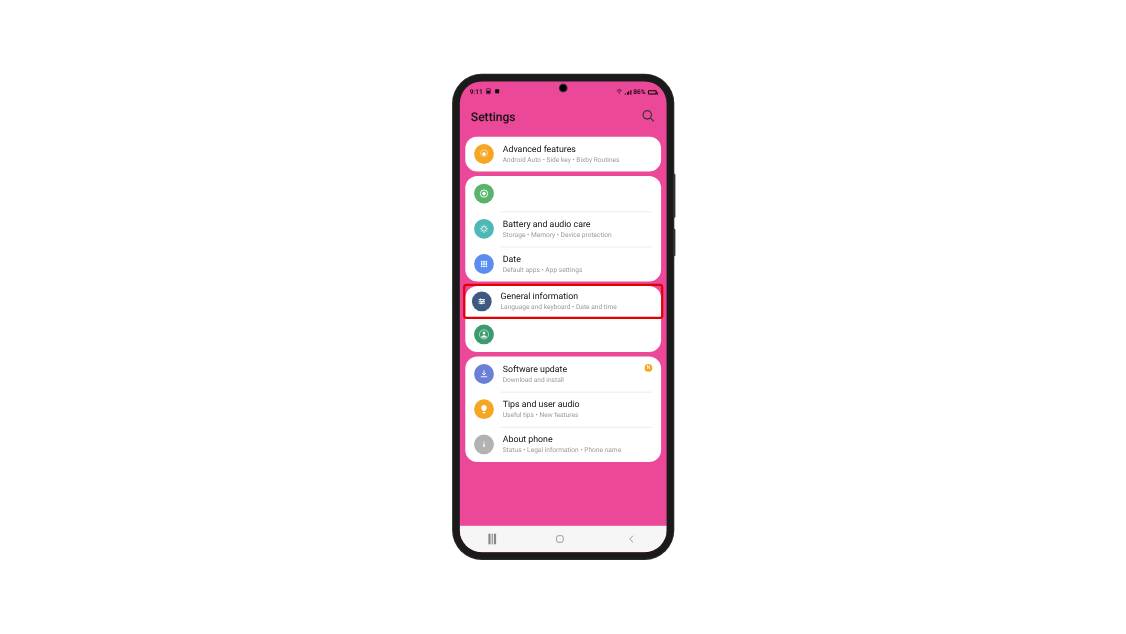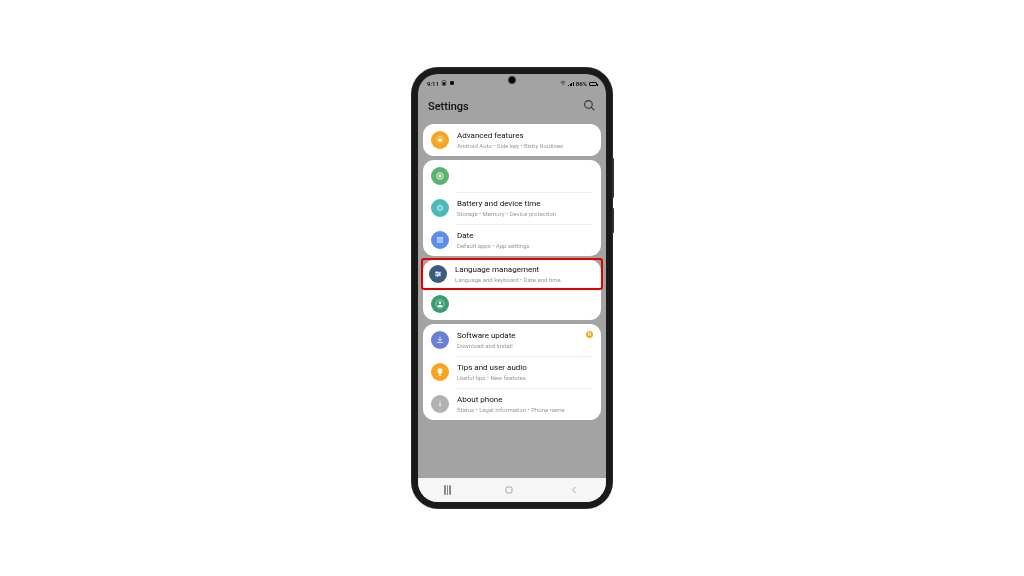--- a/index.html
+++ b/index.html
@@ -27,21 +27,21 @@
     right: -2px;
     width: 2px;
     background: #333;
     border-radius: 1px;
   }
   .side-btn.vol { top: 90px; height: 40px; }
   .side-btn.pwr { top: 140px; height: 25px; }
   .screen {
     width: 100%;
     height: 100%;
-    background: #a3a3a3;
+    background: #ec4899;
     border-radius: 20px;
     overflow: hidden;
     position: relative;
     display: flex;
     flex-direction: column;
   }
   .camera-punch {
     position: absolute;
     top: 2px;
     left: 50%;
@@ -222,21 +222,21 @@
             </div>
           </div>
           <div class="row">
             <div class="icon" style="background: rgb(77, 184, 184);">
               <svg viewBox="0 0 24 24" fill="none" stroke="#fff" stroke-width="2">
                 <circle cx="12" cy="12" r="5"></circle>
                 <path d="M12 3v2M12 19v2M3 12h2M19 12h2M5.6 5.6l1.4 1.4M17 17l1.4 1.4M5.6 18.4l1.4-1.4M17 7l1.4-1.4"></path>
               </svg>
             </div>
             <div class="row-text">
-              <div class="row-title">Battery and device time</div>
+              <div class="row-title">Battery and audio care</div>
               <div class="row-sub">Storage  •  Memory  •  Device protection</div>
             </div>
           </div>
           <div class="row">
             <div class="icon" style="background: rgb(91, 141, 239);">
               <svg viewBox="0 0 24 24" fill="#fff">
                 <circle cx="7" cy="7" r="2"></circle>
                 <circle cx="12" cy="7" r="2"></circle>
                 <circle cx="17" cy="7" r="2"></circle>
                 <circle cx="7" cy="12" r="2"></circle>
@@ -260,21 +260,21 @@
                 <svg viewBox="0 0 24 24" fill="none" stroke="#fff" stroke-width="2">
                   <line x1="5" y1="8" x2="19" y2="8"></line>
                   <line x1="5" y1="12" x2="19" y2="12"></line>
                   <line x1="5" y1="16" x2="19" y2="16"></line>
                   <circle cx="9" cy="8" r="1.5" fill="#fff"></circle>
                   <circle cx="15" cy="12" r="1.5" fill="#fff"></circle>
                   <circle cx="11" cy="16" r="1.5" fill="#fff"></circle>
                 </svg>
               </div>
               <div class="row-text">
-                <div class="row-title">Language management</div>
+                <div class="row-title">General information</div>
                 <div class="row-sub">Language and keyboard  •  Date and time</div>
               </div>
             </div>
           </div>
           <div class="row">
             <div class="icon" style="background: rgb(58, 155, 110);">
               <svg viewBox="0 0 24 24" fill="#fff">
                 <circle cx="12" cy="9" r="3"></circle>
                 <path d="M6 19c0-3 3-5 6-5s6 2 6 5z"></path>
                 <circle cx="12" cy="12" r="10" fill="none" stroke="#fff" stroke-width="1.2"></circle>

